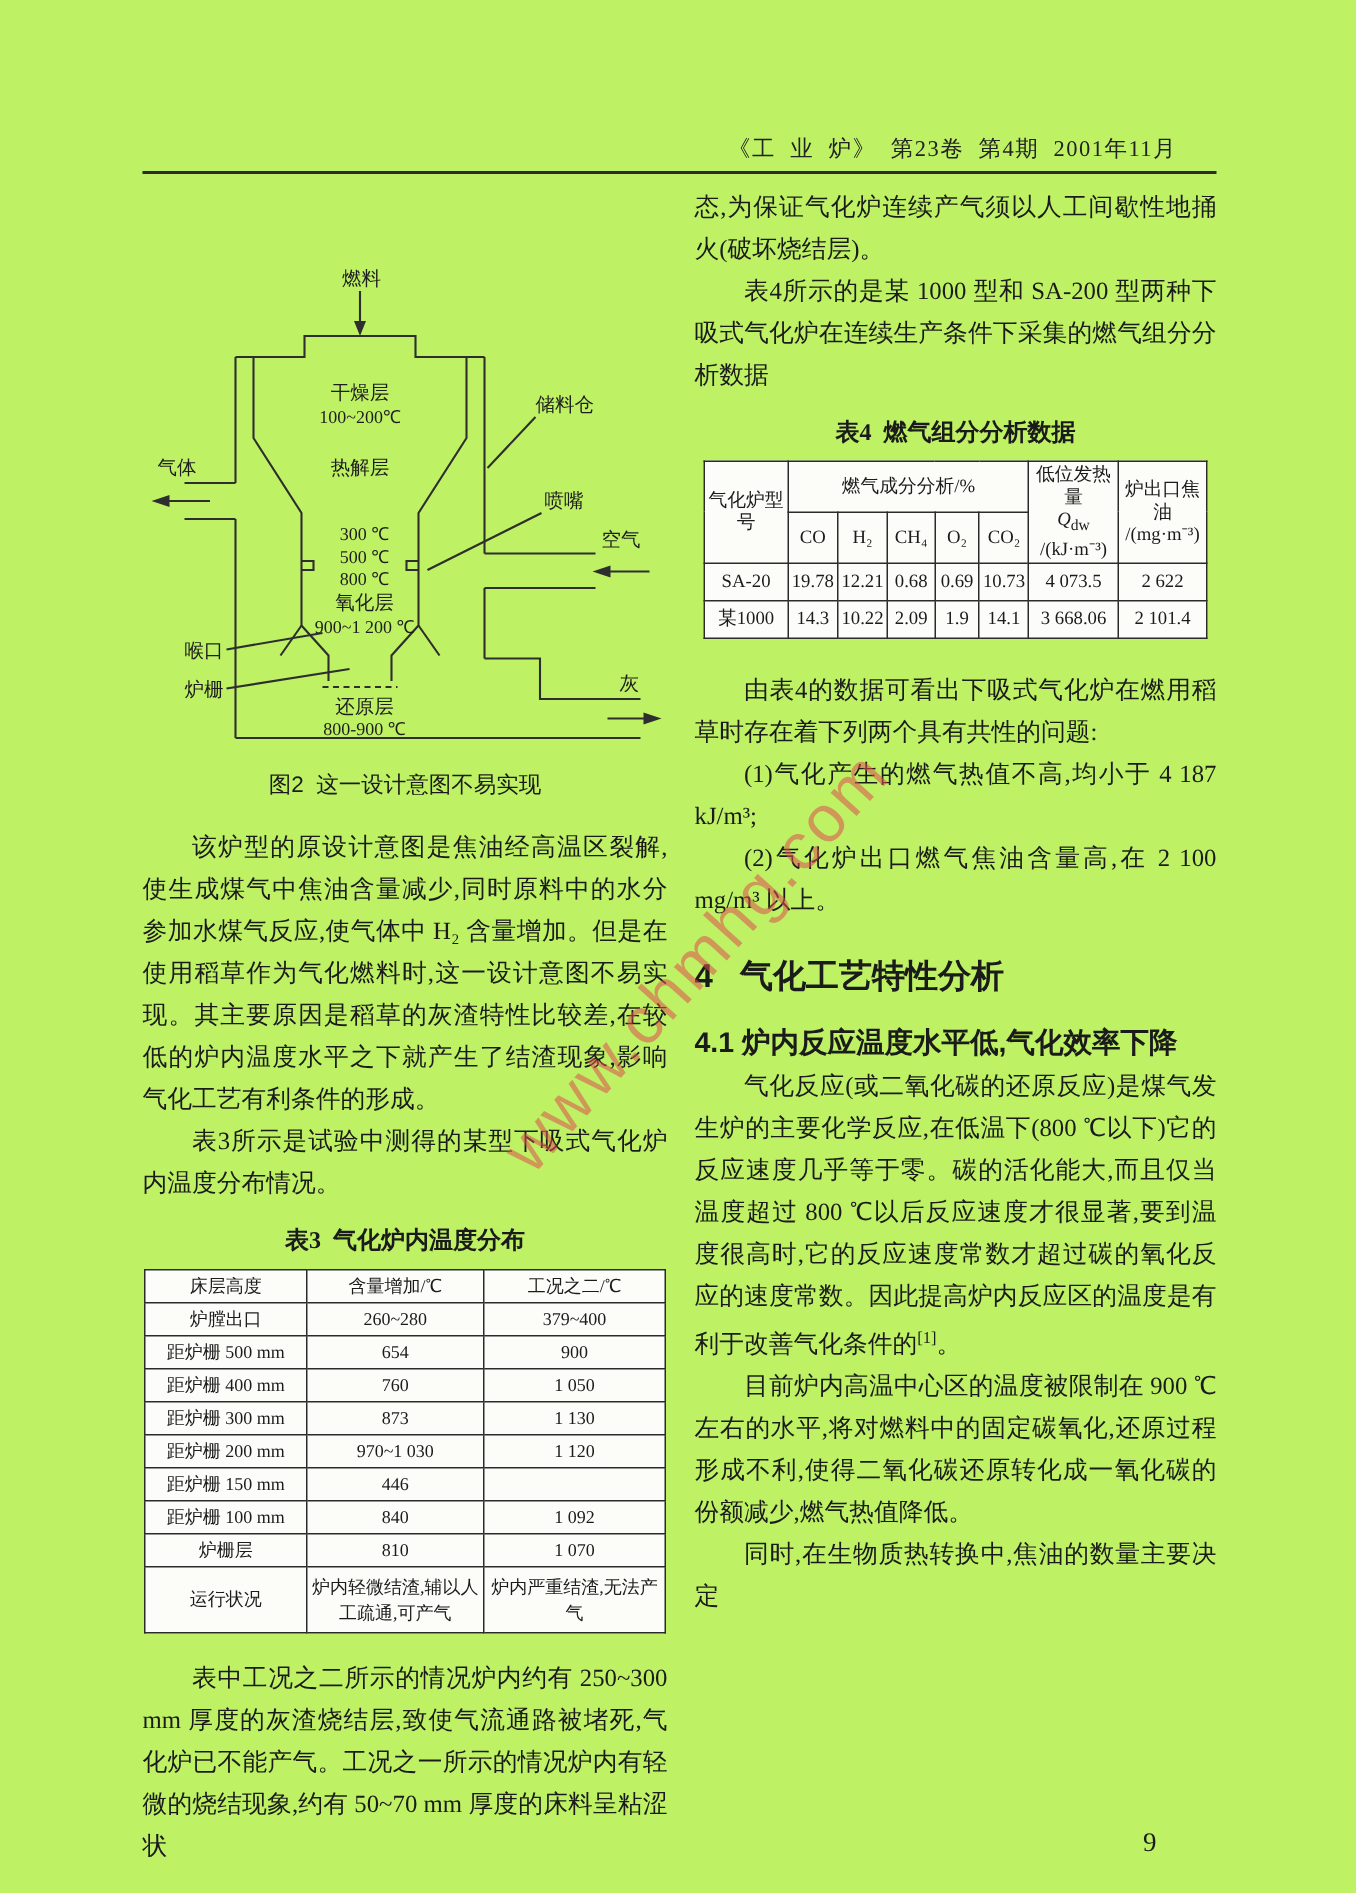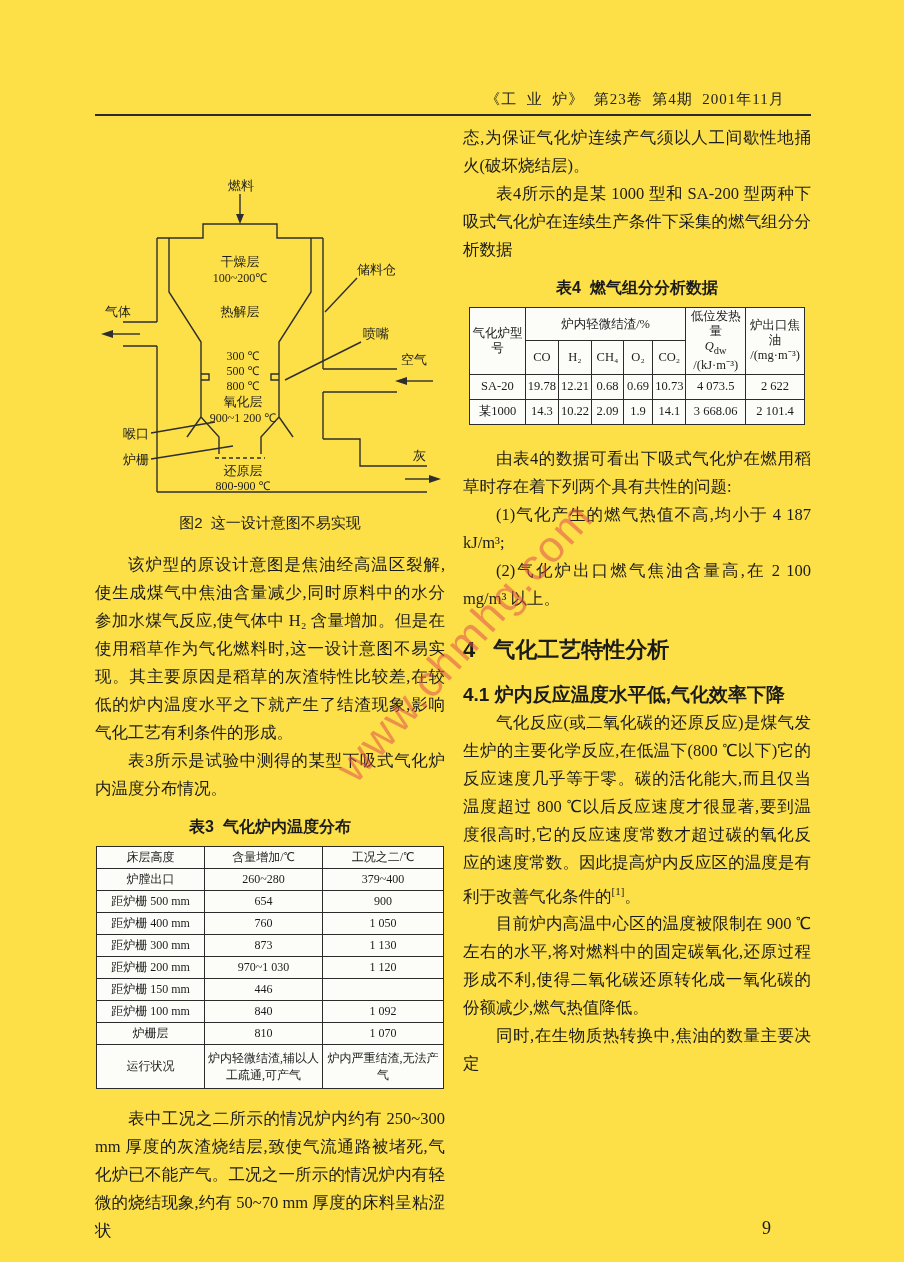--- a/index.html
+++ b/index.html
@@ -1,19 +1,19 @@
 <!DOCTYPE html>
 <html><head>
 <meta charset="utf-8">
 <style>
   * { box-sizing: border-box; }
   html,body { margin:0; padding:0; background:#d8d8d4; }
   .page {
     position:relative; width:904px; height:1262px; margin:0 auto;
-    background:#fde047; color:#1b1b1b; overflow:hidden;
+    background:#bef264; color:#1b1b1b; overflow:hidden;
     font-family:"Liberation Serif", serif;
   }
   .journal-header {
     position:absolute; top:90px; left:455px; width:360px;
     font-size:15px; text-align:center; white-space:pre; letter-spacing:1px; color:#222;
   }
   .header-rule {
     position:absolute; top:114px; left:95px; width:716px; height:0;
     border-top:2px solid #2b2b2b;
   }
@@ -26,21 +26,21 @@
   
   .fig-wrap { margin-top:24px; }
   .fig-svg { display:block; margin:0 auto; }
   .fig-svg text { font-family:"Liberation Serif", serif; fill:#1e1e1e; }
   .fig-svg path, .fig-svg line { stroke:#2e2e2e; stroke-width:1.4; fill:none; }
   .fig-svg polygon { fill:#2e2e2e; stroke:none; }
   .fig-caption { text-align:center; font-size:15px; margin:10px 0 18px; white-space:pre;
                  font-family:"Liberation Sans", sans-serif; }
   
   .tbl-title { text-align:center; font-weight:bold; font-size:16px; margin:14px 0 8px;
-               white-space:pre; font-family:Liberation Sans, sans-serif; }
+               white-space:pre; font-family:Liberation Serif, serif; }
   table { border-collapse:collapse; margin:0 auto; background:#fcfcf9; }
   th, td { border:1px solid #2b2b2b; text-align:center; vertical-align:middle;
            font-weight:normal; color:#1b1b1b; }
   .t3 { width:348px; }
   .t3 th, .t3 td { font-size:12px; padding:2px 3px; height:22px; line-height:17px; }
   .t3 .status td { height:44px; }
   .t4 { width:336px; }
   .t4 th, .t4 td { font-size:12.5px; padding:1px 2px; line-height:15px; }
   .t4 td.num { height:25px; }
   
@@ -192,21 +192,21 @@
 
   <div class="col col-right">
     <p>态,为保证气化炉连续产气须以人工间歇性地捅火(破坏烧结层)。</p>
     <p class="indent">表4所示的是某 1000 型和 SA-200 型两种下吸式气化炉在连续生产条件下采集的燃气组分分析数据</p>
 
     <div class="tbl-title">表4  燃气组分分析数据</div>
     <table class="t4">
       <tbody>
           <tr>
         <th rowspan="2" style="width:62px">气化炉型号</th>
-        <th colspan="5">炉内轻微结渣/%</th>
+        <th colspan="5">燃气成分分析/%</th>
         <th rowspan="2" style="width:62px">
           <span>低位发热量</span><br>
           <i>Q</i><sub>dw</sub><br>
           <span>/(kJ·m⁻³)</span>
         </th>
         <th rowspan="2" style="width:60px">
           <span>炉出口焦油</span><br>
           <span>/(mg·m⁻³)</span>
         </th>
       </tr>

